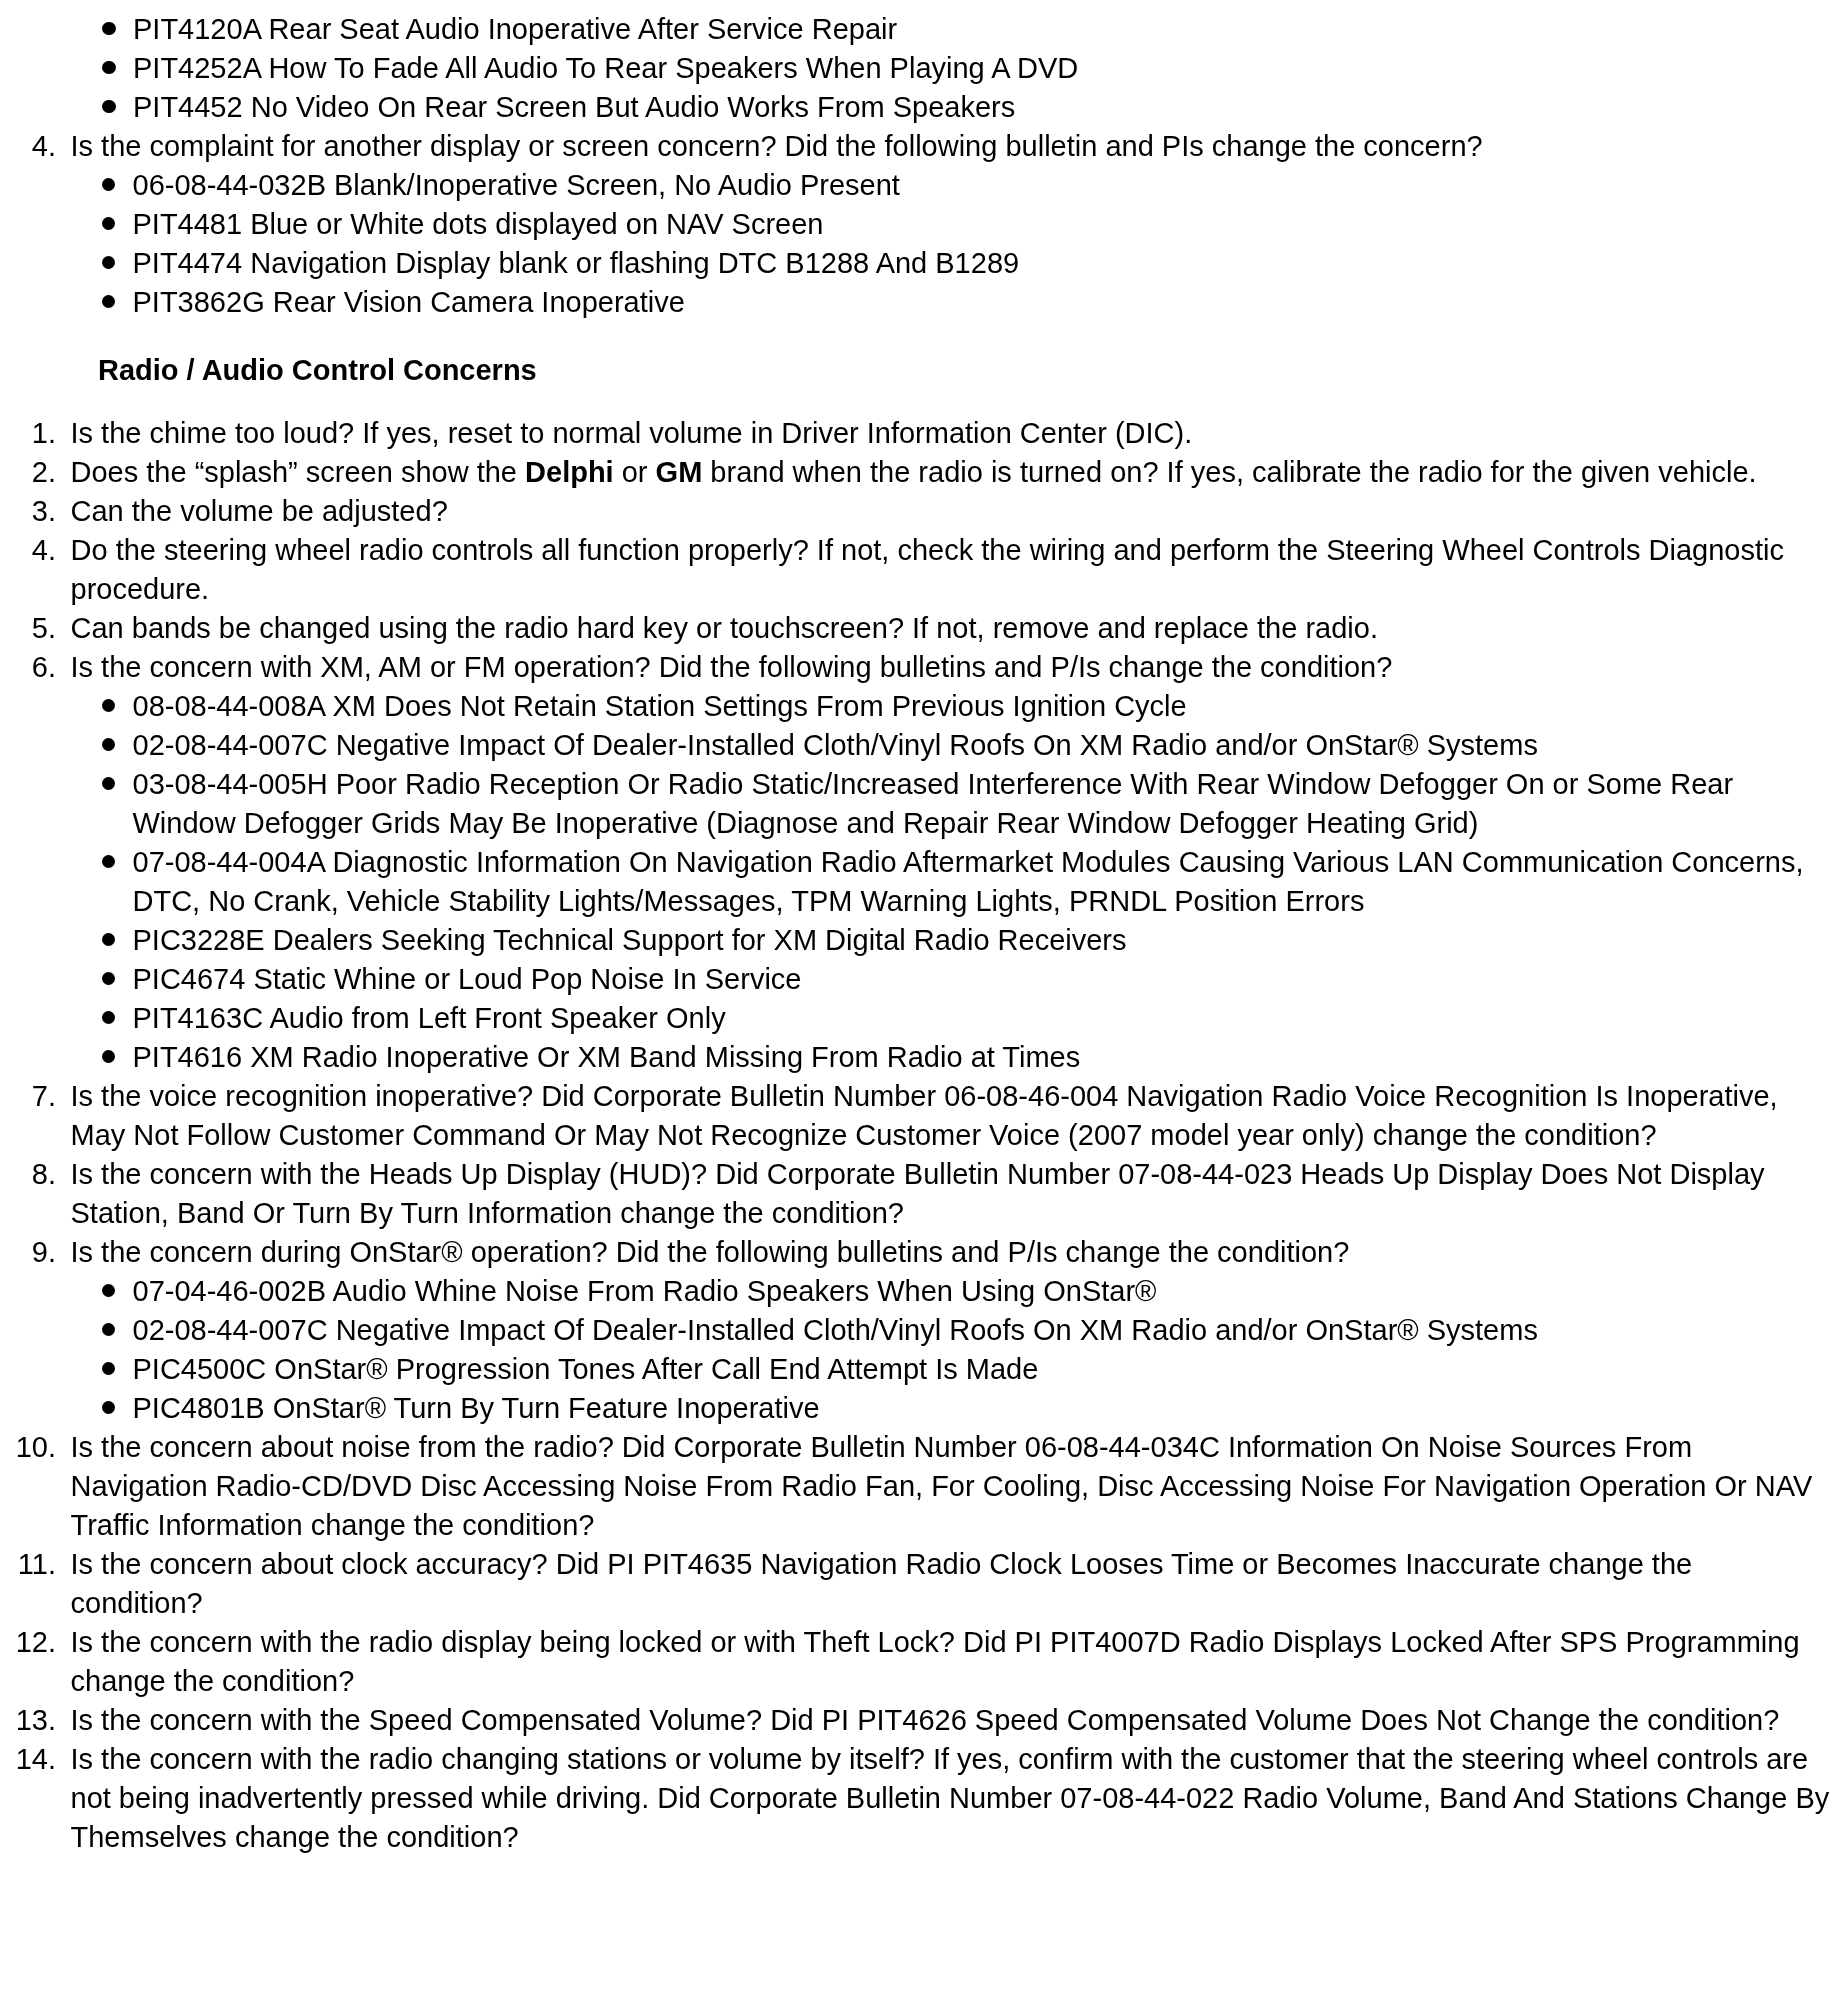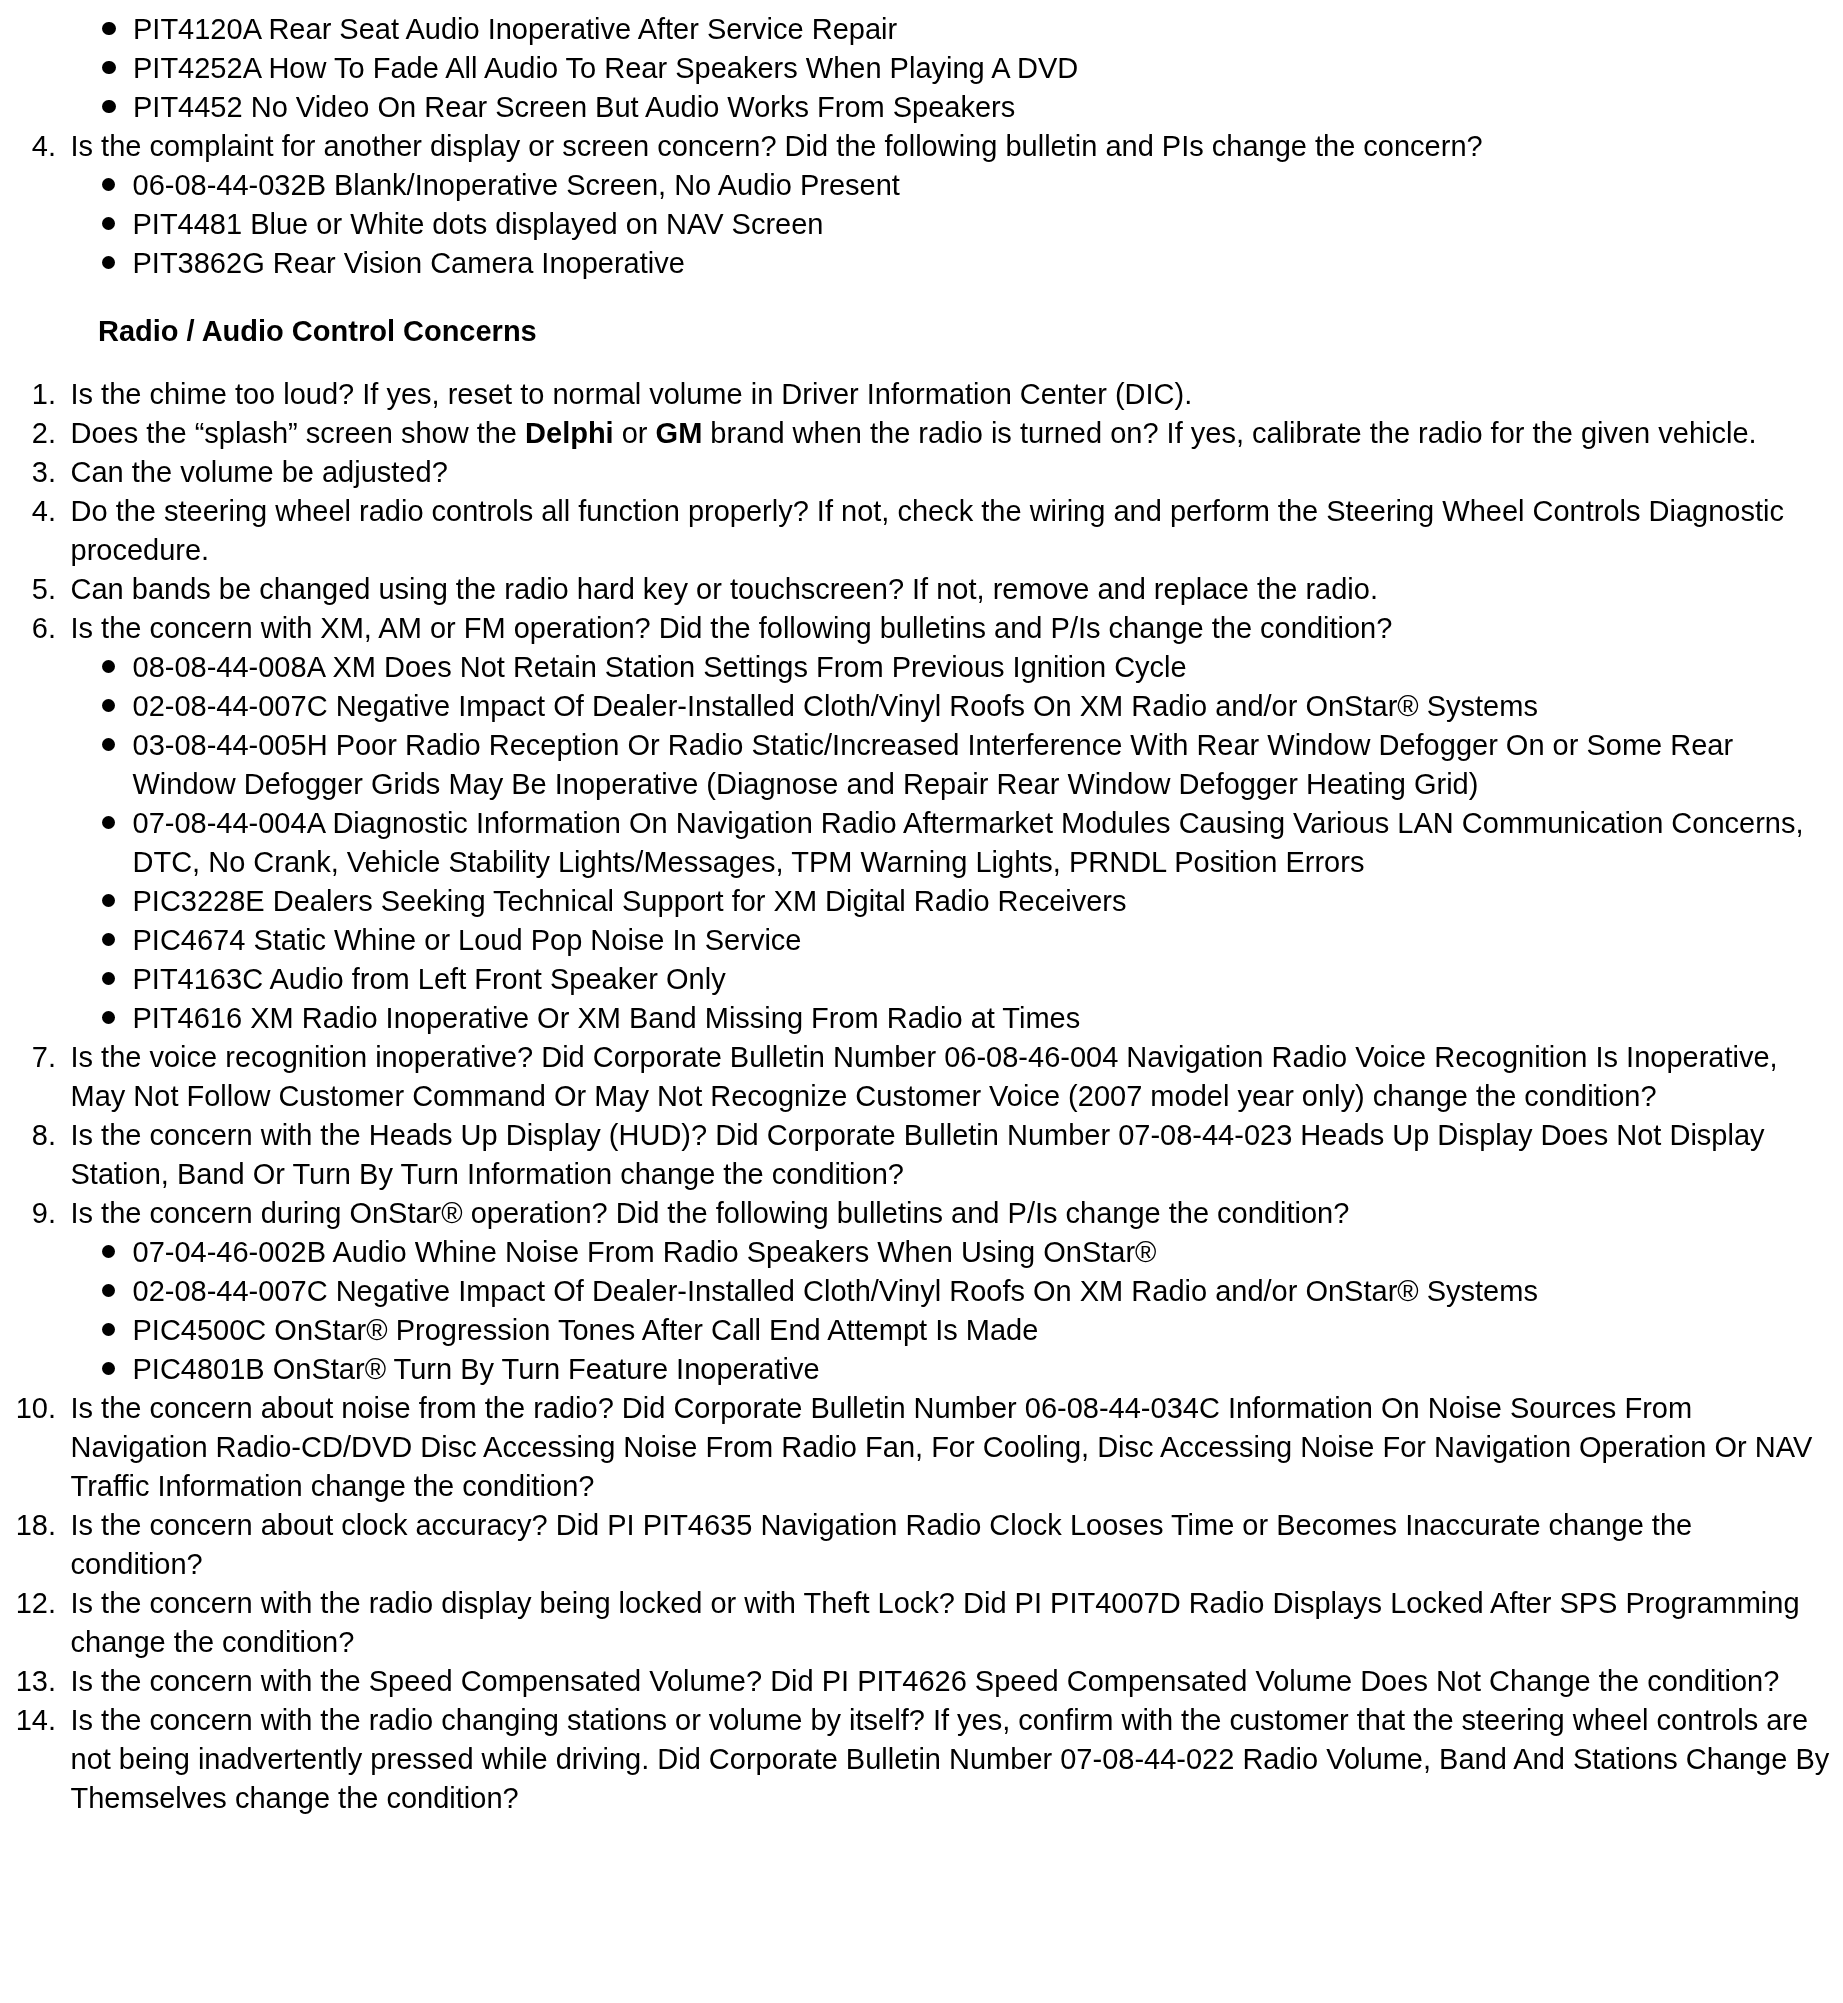--- a/index.html
+++ b/index.html
@@ -100,20 +100,24 @@
             <div class="bullet-item">
               <span class="dot"></span>
               <div class="btext">06-08-44-032B Blank/Inoperative Screen, No Audio Present</div>
             </div>
             <div class="bullet-item">
               <span class="dot"></span>
               <div class="btext">PIT4481 Blue or White dots displayed on NAV Screen</div>
             </div>
             <div class="bullet-item">
               <span class="dot"></span>
+              <div class="btext">PIT4474 Navigation Display blank or flashing DTC B1288 And B1289</div>
+            </div>
+            <div class="bullet-item">
+              <span class="dot"></span>
               <div class="btext">PIT3862G Rear Vision Camera Inoperative</div>
             </div>
           </div>
         </div>
       </div>
     </div>
     <div class="heading">Radio / Audio Control Concerns</div>
     <div class="num-list">
       <div class="num-item">
         <span class="num">1.</span>
@@ -221,21 +225,21 @@
           </div>
         </div>
       </div>
       <div class="num-item">
         <span class="num">10.</span>
         <div class="ibody">
           <div class="itext">Is the concern about noise from the radio? Did Corporate Bulletin Number 06-08-44-034C Information On Noise Sources From Navigation Radio-CD/DVD Disc Accessing Noise From Radio Fan, For Cooling, Disc Accessing Noise For Navigation Operation Or NAV Traffic Information change the condition?</div>
         </div>
       </div>
       <div class="num-item">
-        <span class="num">18.</span>
+        <span class="num">11.</span>
         <div class="ibody">
           <div class="itext">Is the concern about clock accuracy? Did PI PIT4635 Navigation Radio Clock Looses Time or Becomes Inaccurate change the condition?</div>
         </div>
       </div>
       <div class="num-item">
         <span class="num">12.</span>
         <div class="ibody">
           <div class="itext">Is the concern with the radio display being locked or with Theft Lock? Did PI PIT4007D Radio Displays Locked After SPS Programming change the condition?</div>
         </div>
       </div>

